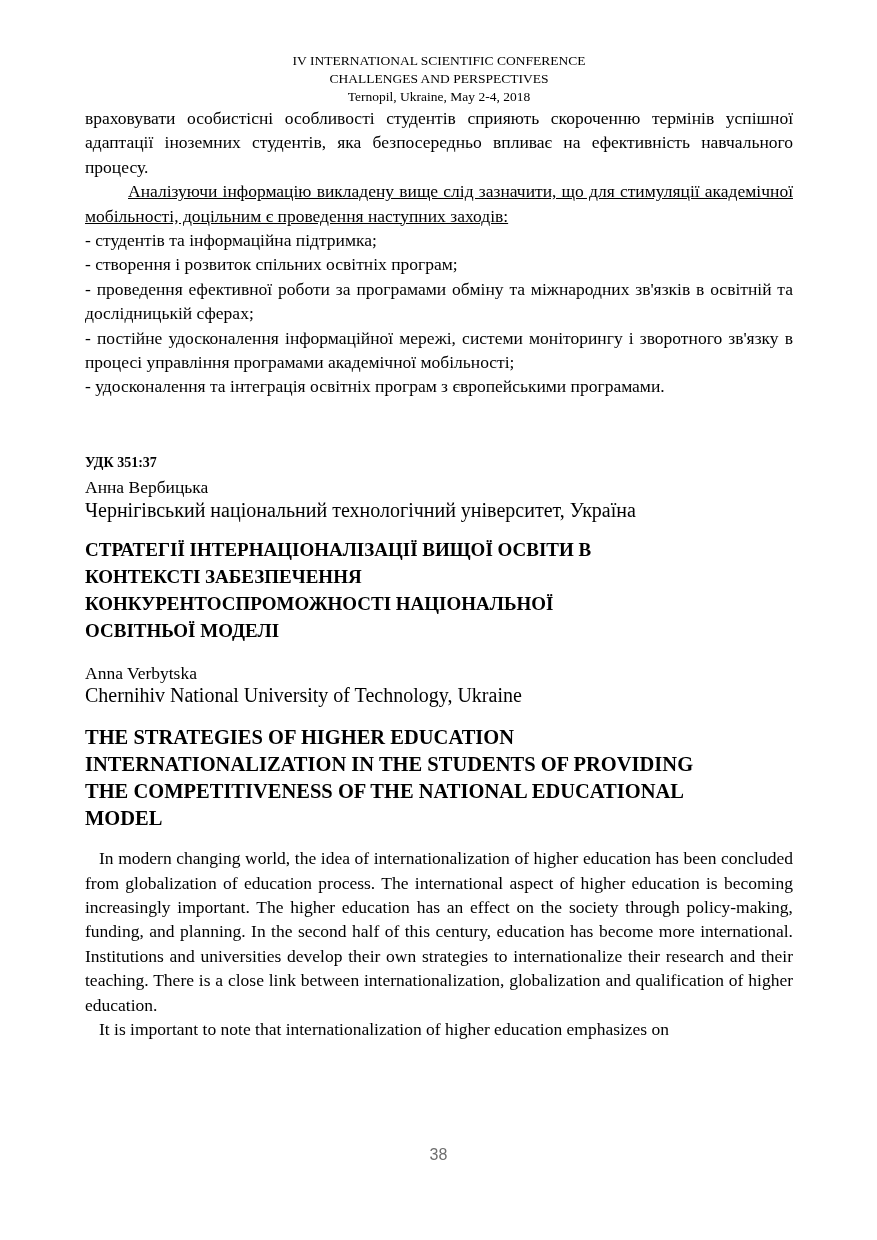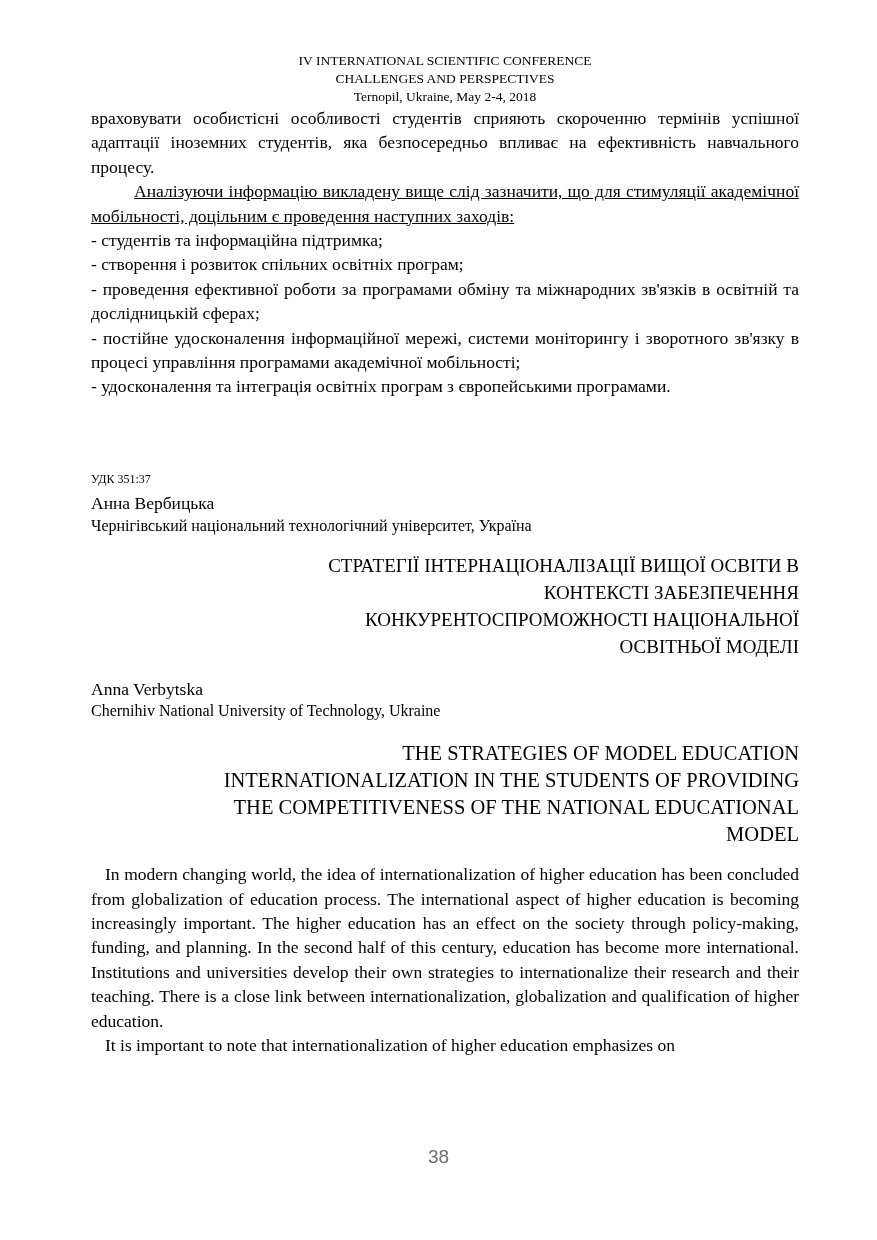--- a/index.html
+++ b/index.html
@@ -7,77 +7,77 @@
     position: relative;
     width: 877px;
     height: 1240px;
     background: #ffffff;
     color: #000000;
     font-family: "Liberation Serif", serif;
     overflow: hidden;
   }
   .content {
     position: absolute;
-    left: 91px;
+    left: 85px;
     top: 52px;
     width: 708px;
   }
   .hdr-line {
     text-align: center;
     font-size: 13.5px;
     line-height: 18px;
     white-space: nowrap;
   }
   .para {
     font-size: 17.5px;
     line-height: 24.4px;
     text-align: justify;
     margin: 0;
   }
   .p-indent { text-indent: 43px; text-decoration: underline; }
   .p-en { text-indent: 14px; }
   .p-en-first { margin-top: 14px; }
   .udc {
-    margin-top: 68px;
-    font-weight: normal;
-    font-size: 12px;
+    margin-top: 52px;
+    font-weight: bold;
+    font-size: 14px;
     line-height: 24.4px;
   }
   .author {
     font-weight: normal;
     font-size: 17.5px;
     line-height: 24.4px;
   }
   .author-en { margin-top: 17px; }
   .affil {
-    font-size: 16px;
+    font-size: 20px;
     line-height: 20px;
   }
   .title-block {
-    text-align: right;
-    font-weight: normal;
+    text-align: left;
+    font-weight: bold;
   }
   .title-uk {
     margin-top: 16px;
     font-size: 19px;
     line-height: 27px;
   }
   .title-en {
     margin-top: 19px;
     font-size: 20.5px;
     line-height: 27px;
   }
   .footer-pagenum {
     position: absolute;
     top: 1146px;
     left: 0;
     width: 100%;
     text-align: center;
     font-family: "Liberation Sans", sans-serif;
-    font-size: 19px;
+    font-size: 16px;
     color: #6e6e6e;
   }
 </style>
 </head>
 <body>
 
 <div class="page">
   <div class="content">
 
     <div>
@@ -105,21 +105,21 @@
       <div>СТРАТЕГІЇ ІНТЕРНАЦІОНАЛІЗАЦІЇ ВИЩОЇ ОСВІТИ В</div>
       <div>КОНТЕКСТІ ЗАБЕЗПЕЧЕННЯ</div>
       <div>КОНКУРЕНТОСПРОМОЖНОСТІ НАЦІОНАЛЬНОЇ</div>
       <div>ОСВІТНЬОЇ МОДЕЛІ</div>
     </div>
 
     <div class="author author-en">Anna Verbytska</div>
     <div class="affil">Chernihiv National University of Technology, Ukraine</div>
 
     <div class="title-block title-en">
-      <div>THE STRATEGIES OF MODEL EDUCATION</div>
+      <div>THE STRATEGIES OF HIGHER EDUCATION</div>
       <div>INTERNATIONALIZATION IN THE STUDENTS OF PROVIDING</div>
       <div>THE COMPETITIVENESS OF THE NATIONAL EDUCATIONAL</div>
       <div>MODEL</div>
     </div>
 
     <p class="para p-en p-en-first">In modern changing world, the idea of internationalization of higher education has been concluded from globalization of education process. The international aspect of higher education is becoming increasingly important. The higher education has an effect on the society through policy-making, funding, and planning. In the second half of this century, education has become more international. Institutions and universities develop their own strategies to internationalize their research and their teaching. There is a close link between internationalization, globalization and qualification of higher education.</p>
     <p class="para p-en">It is important to note that internationalization of higher education emphasizes on</p>
 
   </div>
 

